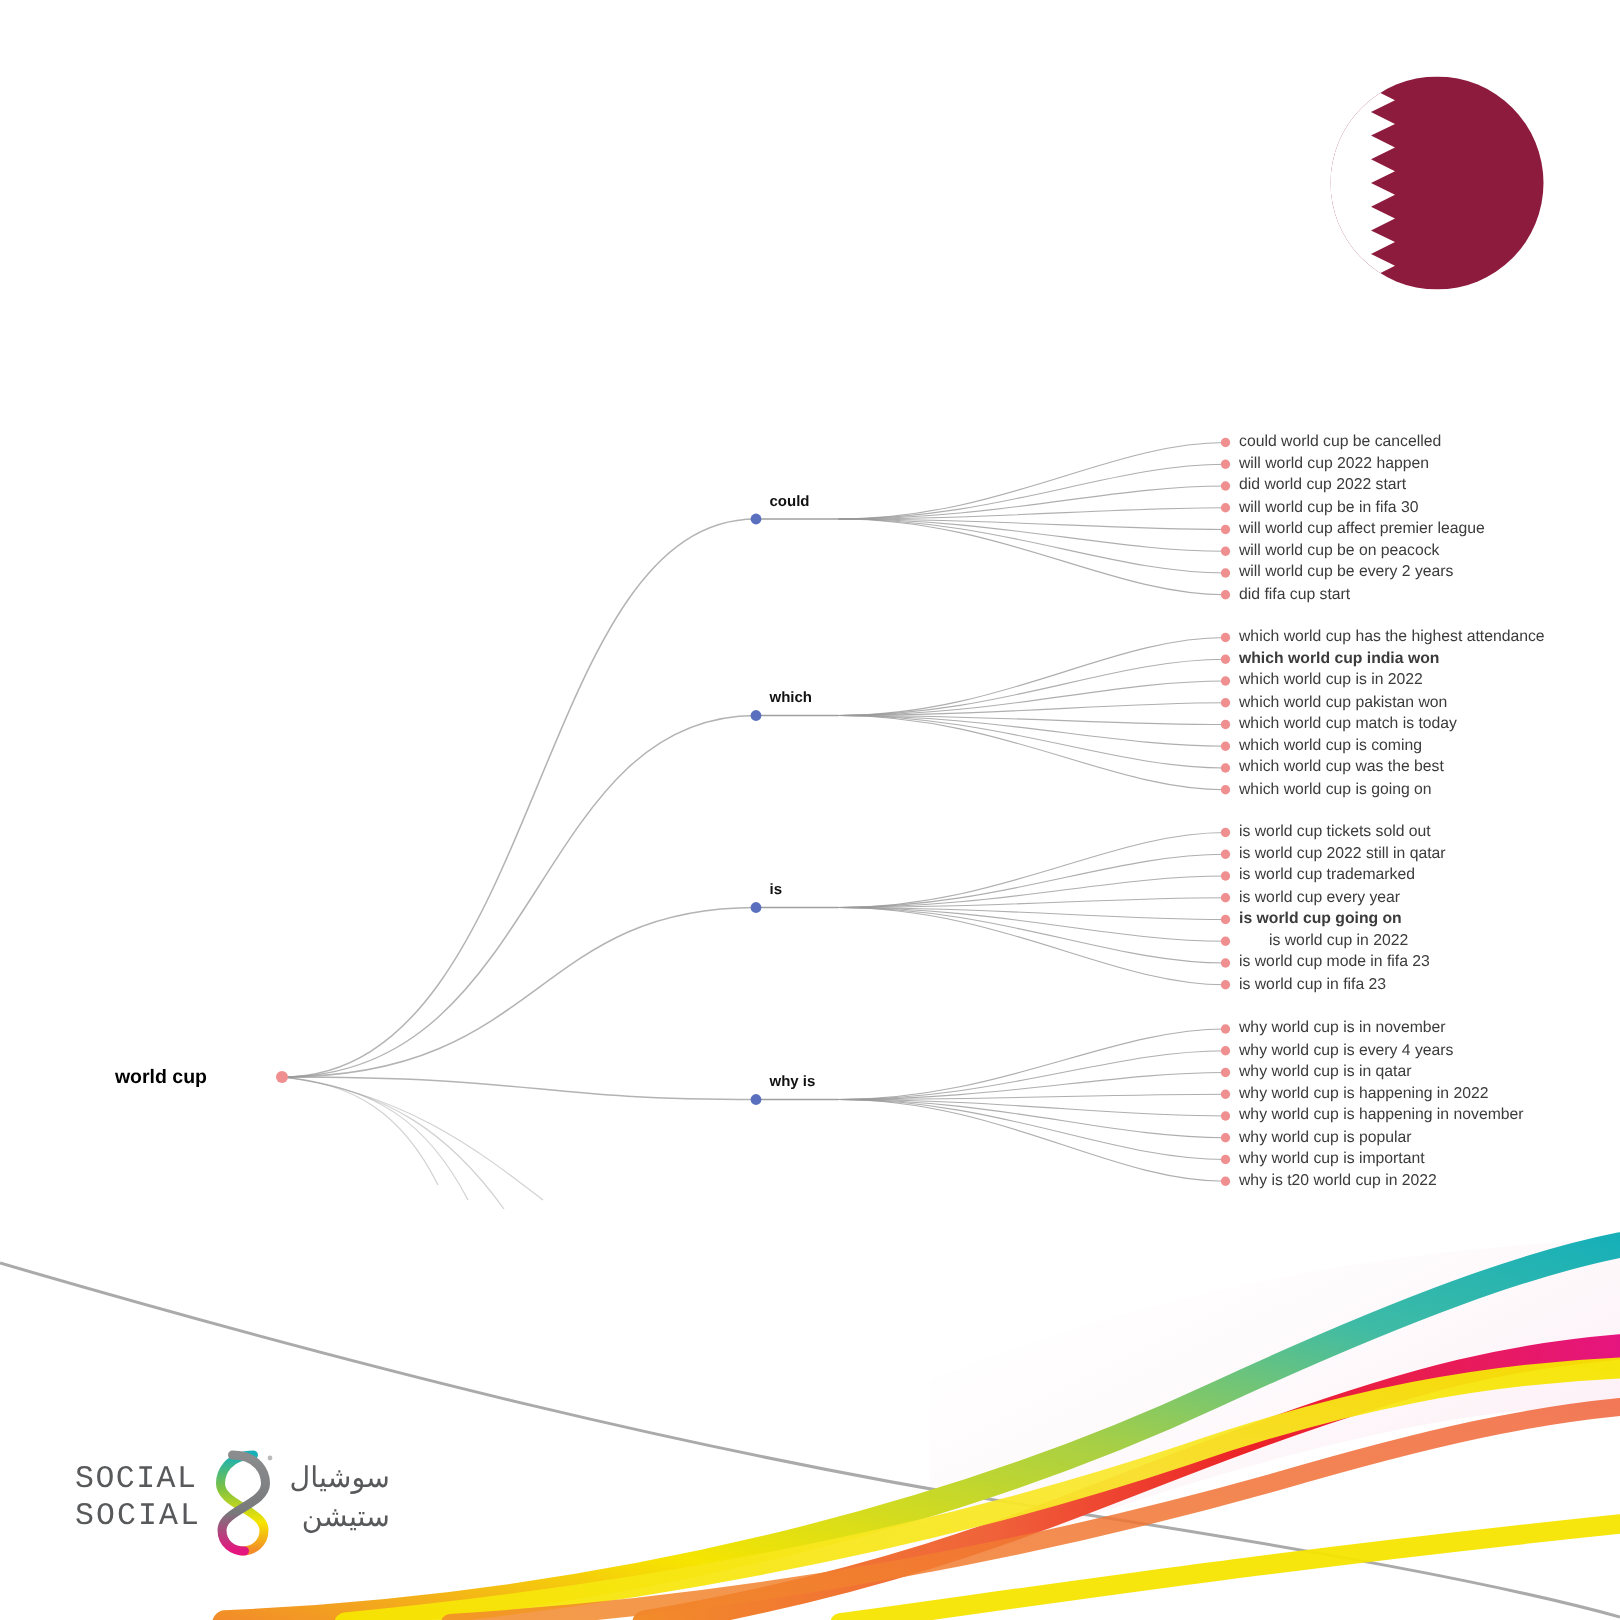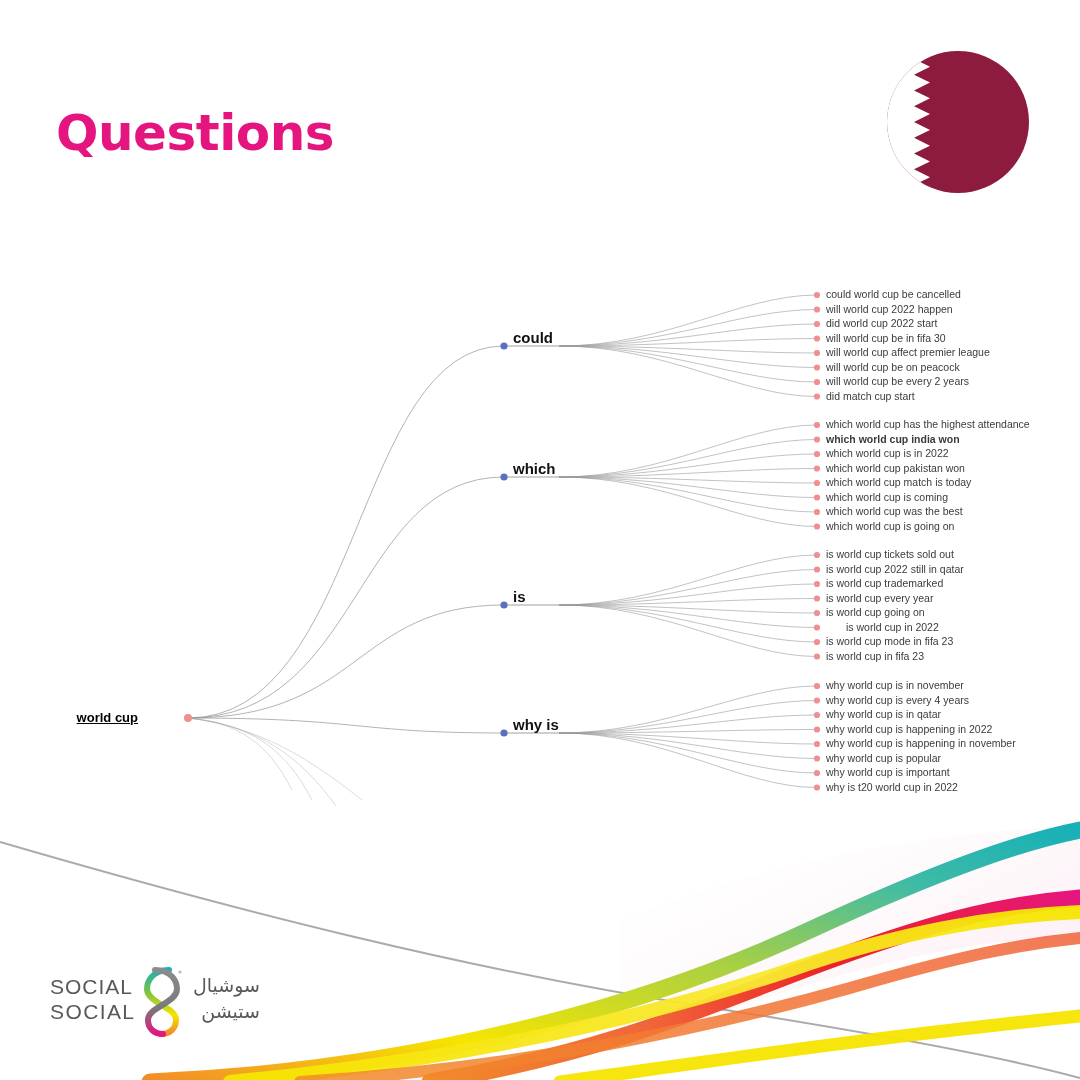--- a/index.html
+++ b/index.html
@@ -22,55 +22,54 @@
   .flag-badge{
     position:absolute;left:884px;top:48px;width:148px;height:148px;
   }
 
   
   .tree{position:absolute;left:0;top:0;width:1080px;height:1080px;}
   .tree svg{position:absolute;left:0;top:0;}
 
   .node-label{
     position:absolute;white-space:nowrap;
-    font-size:15px;font-weight:700;color:#111111;
+    font-size:10px;font-weight:700;color:#111111;
     font-family:"Liberation Sans","DejaVu Sans",sans-serif;
   }
   .root-label{
     position:absolute;white-space:nowrap;
     font-size:13px;font-weight:700;color:#000000;
     font-family:"Liberation Sans","DejaVu Sans",sans-serif;
   }
   .leaf-label{
     position:absolute;white-space:nowrap;
     font-size:10.5px;color:#3b3b3b;line-height:1;
     font-family:"Liberation Sans","DejaVu Sans",sans-serif;
   }
 
   
   .logo{position:absolute;left:50px;top:962px;width:210px;height:82px;}
   .logo-word{
     position:absolute;left:0;top:12px;
     font-size:21px;letter-spacing:1px;color:#58595b;line-height:25px;
-    font-family:Liberation Sans, sans-serif;
+    font-family:Liberation Mono, monospace;
   }
   .logo-word div:nth-child(2){letter-spacing:1.4px;}
   .logo-ar{
     position:absolute;left:130px;top:10px;width:80px;
     font-size:19px;color:#58595b;line-height:26px;text-align:right;
     direction:rtl;
     font-family:"DejaVu Sans","Liberation Sans",sans-serif;
   }
 </style>
 </head>
 <body>
 
 <div class="stage">
 
-  <div class="title">Questions</div>
 
   <div class="flag-badge">
     <svg width="148" height="148" viewBox="0 0 148 148">
       <defs>
         <clipPath id="circClip">
             <circle cx="74" cy="74" r="71"></circle>
           </clipPath>
       </defs>
       <circle cx="74" cy="74" r="71" fill="#ffffff"></circle>
       <g clip-path="url(#circClip)">
@@ -170,49 +169,49 @@
       </svg>
     <div id="tree-labels">
         <div class="node-label" style="left: 513px; top: 329px;">could</div>
         <div class="leaf-label" style="left: 826px; top: 289px;">could world cup be cancelled</div>
         <div class="leaf-label" style="left: 826px; top: 303.5px;">will world cup 2022 happen</div>
         <div class="leaf-label" style="left: 826px; top: 318px;">did world cup 2022 start</div>
         <div class="leaf-label" style="left: 826px; top: 332.5px;">will world cup be in fifa 30</div>
         <div class="leaf-label" style="left: 826px; top: 347px;">will world cup affect premier league</div>
         <div class="leaf-label" style="left: 826px; top: 361.5px;">will world cup be on peacock</div>
         <div class="leaf-label" style="left: 826px; top: 376px;">will world cup be every 2 years</div>
-        <div class="leaf-label" style="left: 826px; top: 390.5px;">did match cup start</div>
+        <div class="leaf-label" style="left: 826px; top: 390.5px;">did fifa cup start</div>
         <div class="node-label" style="left: 513px; top: 460px;">which</div>
         <div class="leaf-label" style="left: 826px; top: 419px; text-align: center;">which world cup has the highest attendance</div>
         <div class="leaf-label" style="left: 826px; top: 433.5px; font-weight: bold;">which world cup india won</div>
         <div class="leaf-label" style="left: 826px; top: 448px;">which world cup is in 2022</div>
         <div class="leaf-label" style="left: 826px; top: 462.5px;">which world cup pakistan won</div>
         <div class="leaf-label" style="left: 826px; top: 477px;">which world cup match is today</div>
         <div class="leaf-label" style="left: 826px; top: 491.5px;">which world cup is coming</div>
         <div class="leaf-label" style="left: 826px; top: 506px;">which world cup was the best</div>
         <div class="leaf-label" style="left: 826px; top: 520.5px;">which world cup is going on</div>
         <div class="node-label" style="left: 513px; top: 588px;">is</div>
         <div class="leaf-label" style="left: 826px; top: 549px;">is world cup tickets sold out</div>
         <div class="leaf-label" style="left: 826px; top: 563.5px;">is world cup 2022 still in qatar</div>
         <div class="leaf-label" style="left: 826px; top: 578px;">is world cup trademarked</div>
         <div class="leaf-label" style="left: 826px; top: 592.5px;">is world cup every year</div>
-        <div class="leaf-label" style="left: 826px; top: 607px;">is world cup going on</div>
+        <div class="leaf-label" style="left: 826px; top: 607px; font-weight: bold;">is world cup going on</div>
         <div class="leaf-label" style="left: 826px; top: 621.5px; padding-left: 20px;">is world cup in 2022</div>
         <div class="leaf-label" style="left: 826px; top: 636px;">is world cup mode in fifa 23</div>
         <div class="leaf-label" style="left: 826px; top: 650.5px;">is world cup in fifa 23</div>
         <div class="node-label" style="left: 513px; top: 716px;">why is</div>
         <div class="leaf-label" style="left: 826px; top: 680px;">why world cup is in november</div>
         <div class="leaf-label" style="left: 826px; top: 694.5px;">why world cup is every 4 years</div>
         <div class="leaf-label" style="left: 826px; top: 709px;">why world cup is in qatar</div>
         <div class="leaf-label" style="left: 826px; top: 723.5px;">why world cup is happening in 2022</div>
         <div class="leaf-label" style="left: 826px; top: 738px;">why world cup is happening in november</div>
         <div class="leaf-label" style="left: 826px; top: 752.5px;">why world cup is popular</div>
         <div class="leaf-label" style="left: 826px; top: 767px;">why world cup is important</div>
         <div class="leaf-label" style="left: 826px; top: 781.5px;">why is t20 world cup in 2022</div>
-        <div class="root-label" style="left: 138px; top: 710px; transform: translateX(-100%); text-decoration: underline;">world cup</div>
+        <div class="root-label" style="left: 138px; top: 710px; transform: translateX(-100%);">world cup</div>
       </div>
   </div>
 
   <div style="position:absolute;left:0;top:820px;width:1080px;height:260px;">
     <svg width="1080" height="260" viewBox="0 0 1080 260">
       <defs>
         <linearGradient id="gTeal" x1="0" y1="1" x2="1" y2="0">
           <stop offset="0%" stop-color="#f28b2a"></stop>
           <stop offset="25%" stop-color="#f6e500"></stop>
           <stop offset="55%" stop-color="#a7cf45"></stop>

